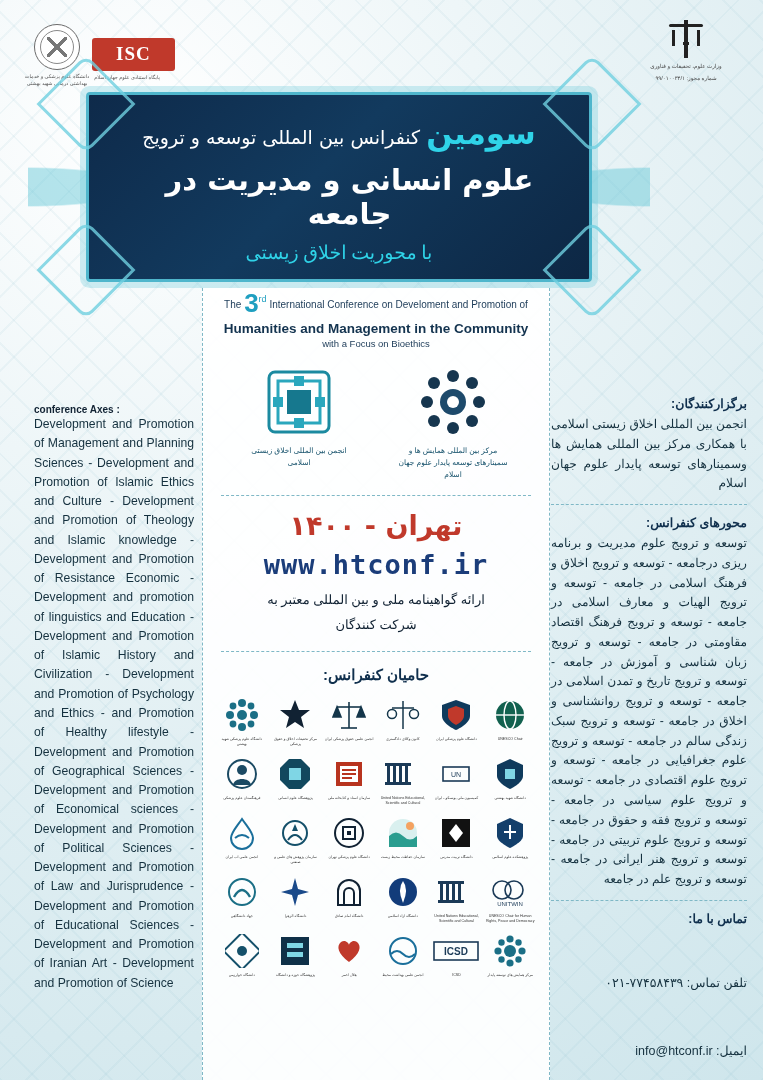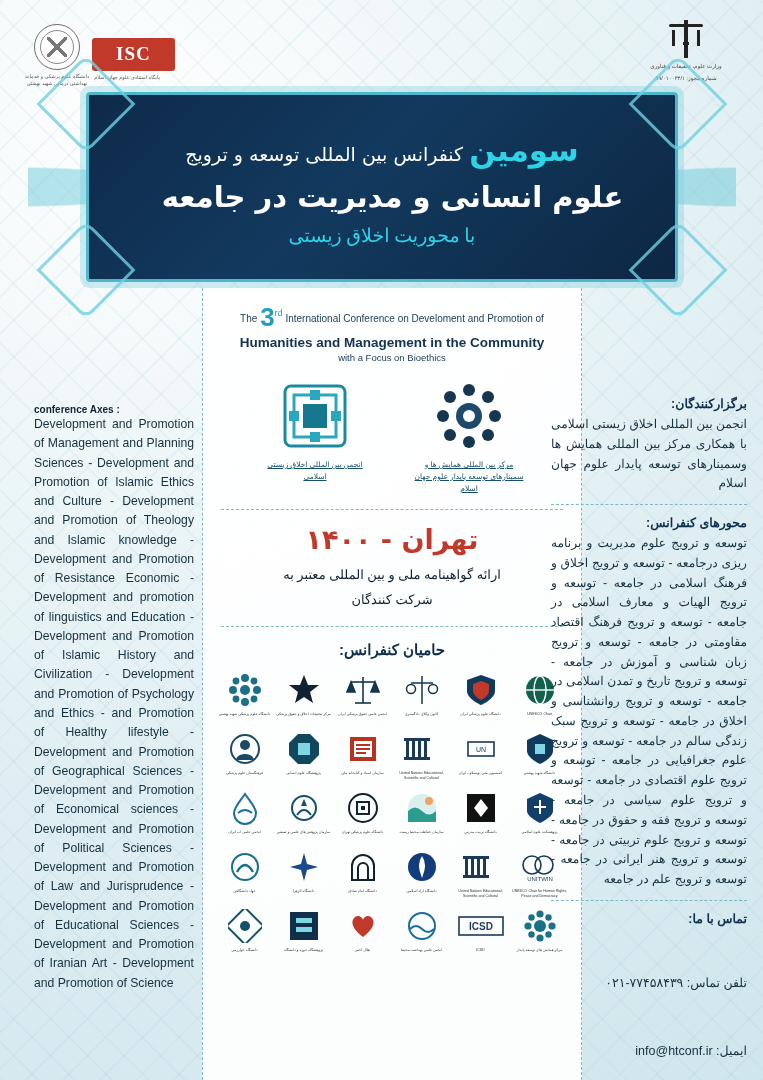--- a/index.html
+++ b/index.html
@@ -76,21 +76,21 @@
     transform: skewX(0deg);
   }
   .iran-emblem:after {
     content:""; position:absolute; left:0; right:0; top:4px; height:3px; background:#222;
     border-radius:2px;
   }
   .right-caption { font-size: 5.5px; color: #444; line-height: 1.5; direction: rtl; margin-top: 4px; }
 
   
   .banner-wrap {
-    position: absolute; top: 92px; left: 86px; width: 592px; height: 190px;
+    position: absolute; top: 92px; left: 86px; width: 506px; height: 190px;
   }
   .banner-deco {
     position: absolute; inset: -14px -58px;
     background:
       radial-gradient(ellipse at 0% 50%, #5fc6d6 0 12%, transparent 13%),
       radial-gradient(ellipse at 100% 50%, #5fc6d6 0 12%, transparent 13%);
     opacity: .45;
   }
   .banner {
     position: absolute; inset: 0;
@@ -111,37 +111,37 @@
 
   
   .orn { position: absolute; width: 70px; height: 70px; border: 3px solid #6fd0e0; opacity:.8; }
   .orn.tl { left: -38px; top: -26px; transform: rotate(45deg); border-radius: 10px 0 10px 0; }
   .orn.tr { right: -38px; top: -26px; transform: rotate(45deg); border-radius: 10px 0 10px 0; }
   .orn.bl { left: -38px; bottom: -26px; transform: rotate(45deg); border-radius: 10px 0 10px 0; }
   .orn.br { right: -38px; bottom: -26px; transform: rotate(45deg); border-radius: 10px 0 10px 0; }
 
   
   .center-col {
-    position: absolute; left: 202px; top: 288px; width: 380px; bottom: 0;
+    position: absolute; left: 202px; top: 288px; width: 348px; bottom: 0;
     background: rgba(255,255,255,0.92);
     border-left: 1px dashed #7fb8c6;
     border-right: 1px dashed #7fb8c6;
-    padding: 14px 14px 8px;
+    padding: 0 14px 8px;
     text-align: center;
   }
   .en-line1 { font-size: 10px; color: #1b3a57; }
   .en-line1 .num3 { color: #1f9fc0; font-size: 26px; font-weight: bold; vertical-align: -4px; }
   .en-line1 .rd { font-size: 9px; vertical-align: 6px; color: #1f9fc0; }
   .en-line2 { font-size: 13.5px; font-weight: bold; color: #13334f; margin-top: 2px; }
   .en-line3 { font-size: 9.5px; color: #1b3a57; margin-top: 2px; }
 
   .center-logos { display: flex; justify-content: center; gap: 34px; margin-top: 16px; }
   .clogo { width: 120px; }
   .clogo .mark { height: 74px; display: flex; align-items: center; justify-content: center; }
-  .clogo .cap { font-size: 7.5px; color: #14506a; direction: rtl; line-height: 1.6; margin-top: 6px; text-decoration: underline; }
+  .clogo .cap { font-size: 7.5px; color: #14506a; direction: rtl; line-height: 1.6; margin-top: 6px; }
 
   .hr-dash { border: none; border-top: 1px dashed #7fb8c6; margin: 14px 4px; }
 
   .city-year {
     color: #c0392b; font-size: 27px; font-weight: bold; direction: rtl;
     font-family: "DejaVu Sans", sans-serif;
   }
   .website {
     color: #1b3d7a; font-size: 27px; font-weight: bold; letter-spacing: 1px; margin-top: 8px;
     font-family: "DejaVu Sans Mono", monospace;
@@ -270,20 +270,21 @@
           </svg>
         </div>
         <div class="cap">مرکز بین المللی همایش ها و سمینارهای
 توسعه پایدار علوم جهان اسلام</div>
       </div>
     </div>
 
     <hr class="hr-dash">
 
     <div class="city-year">تهران - ۱۴۰۰</div>
+    <div class="website">www.htconf.ir</div>
     <div class="cert-note" style="white-space:pre-line">ارائه گواهینامه ملی و بین المللی معتبر به
 شرکت کنندگان</div>
 
     <hr class="hr-dash">
 
     <div class="sponsors-title">حامیان کنفرانس:</div>
     <div class="sponsor-grid">
 
       <div class="sponsor">
           <div class="sp-mark">

